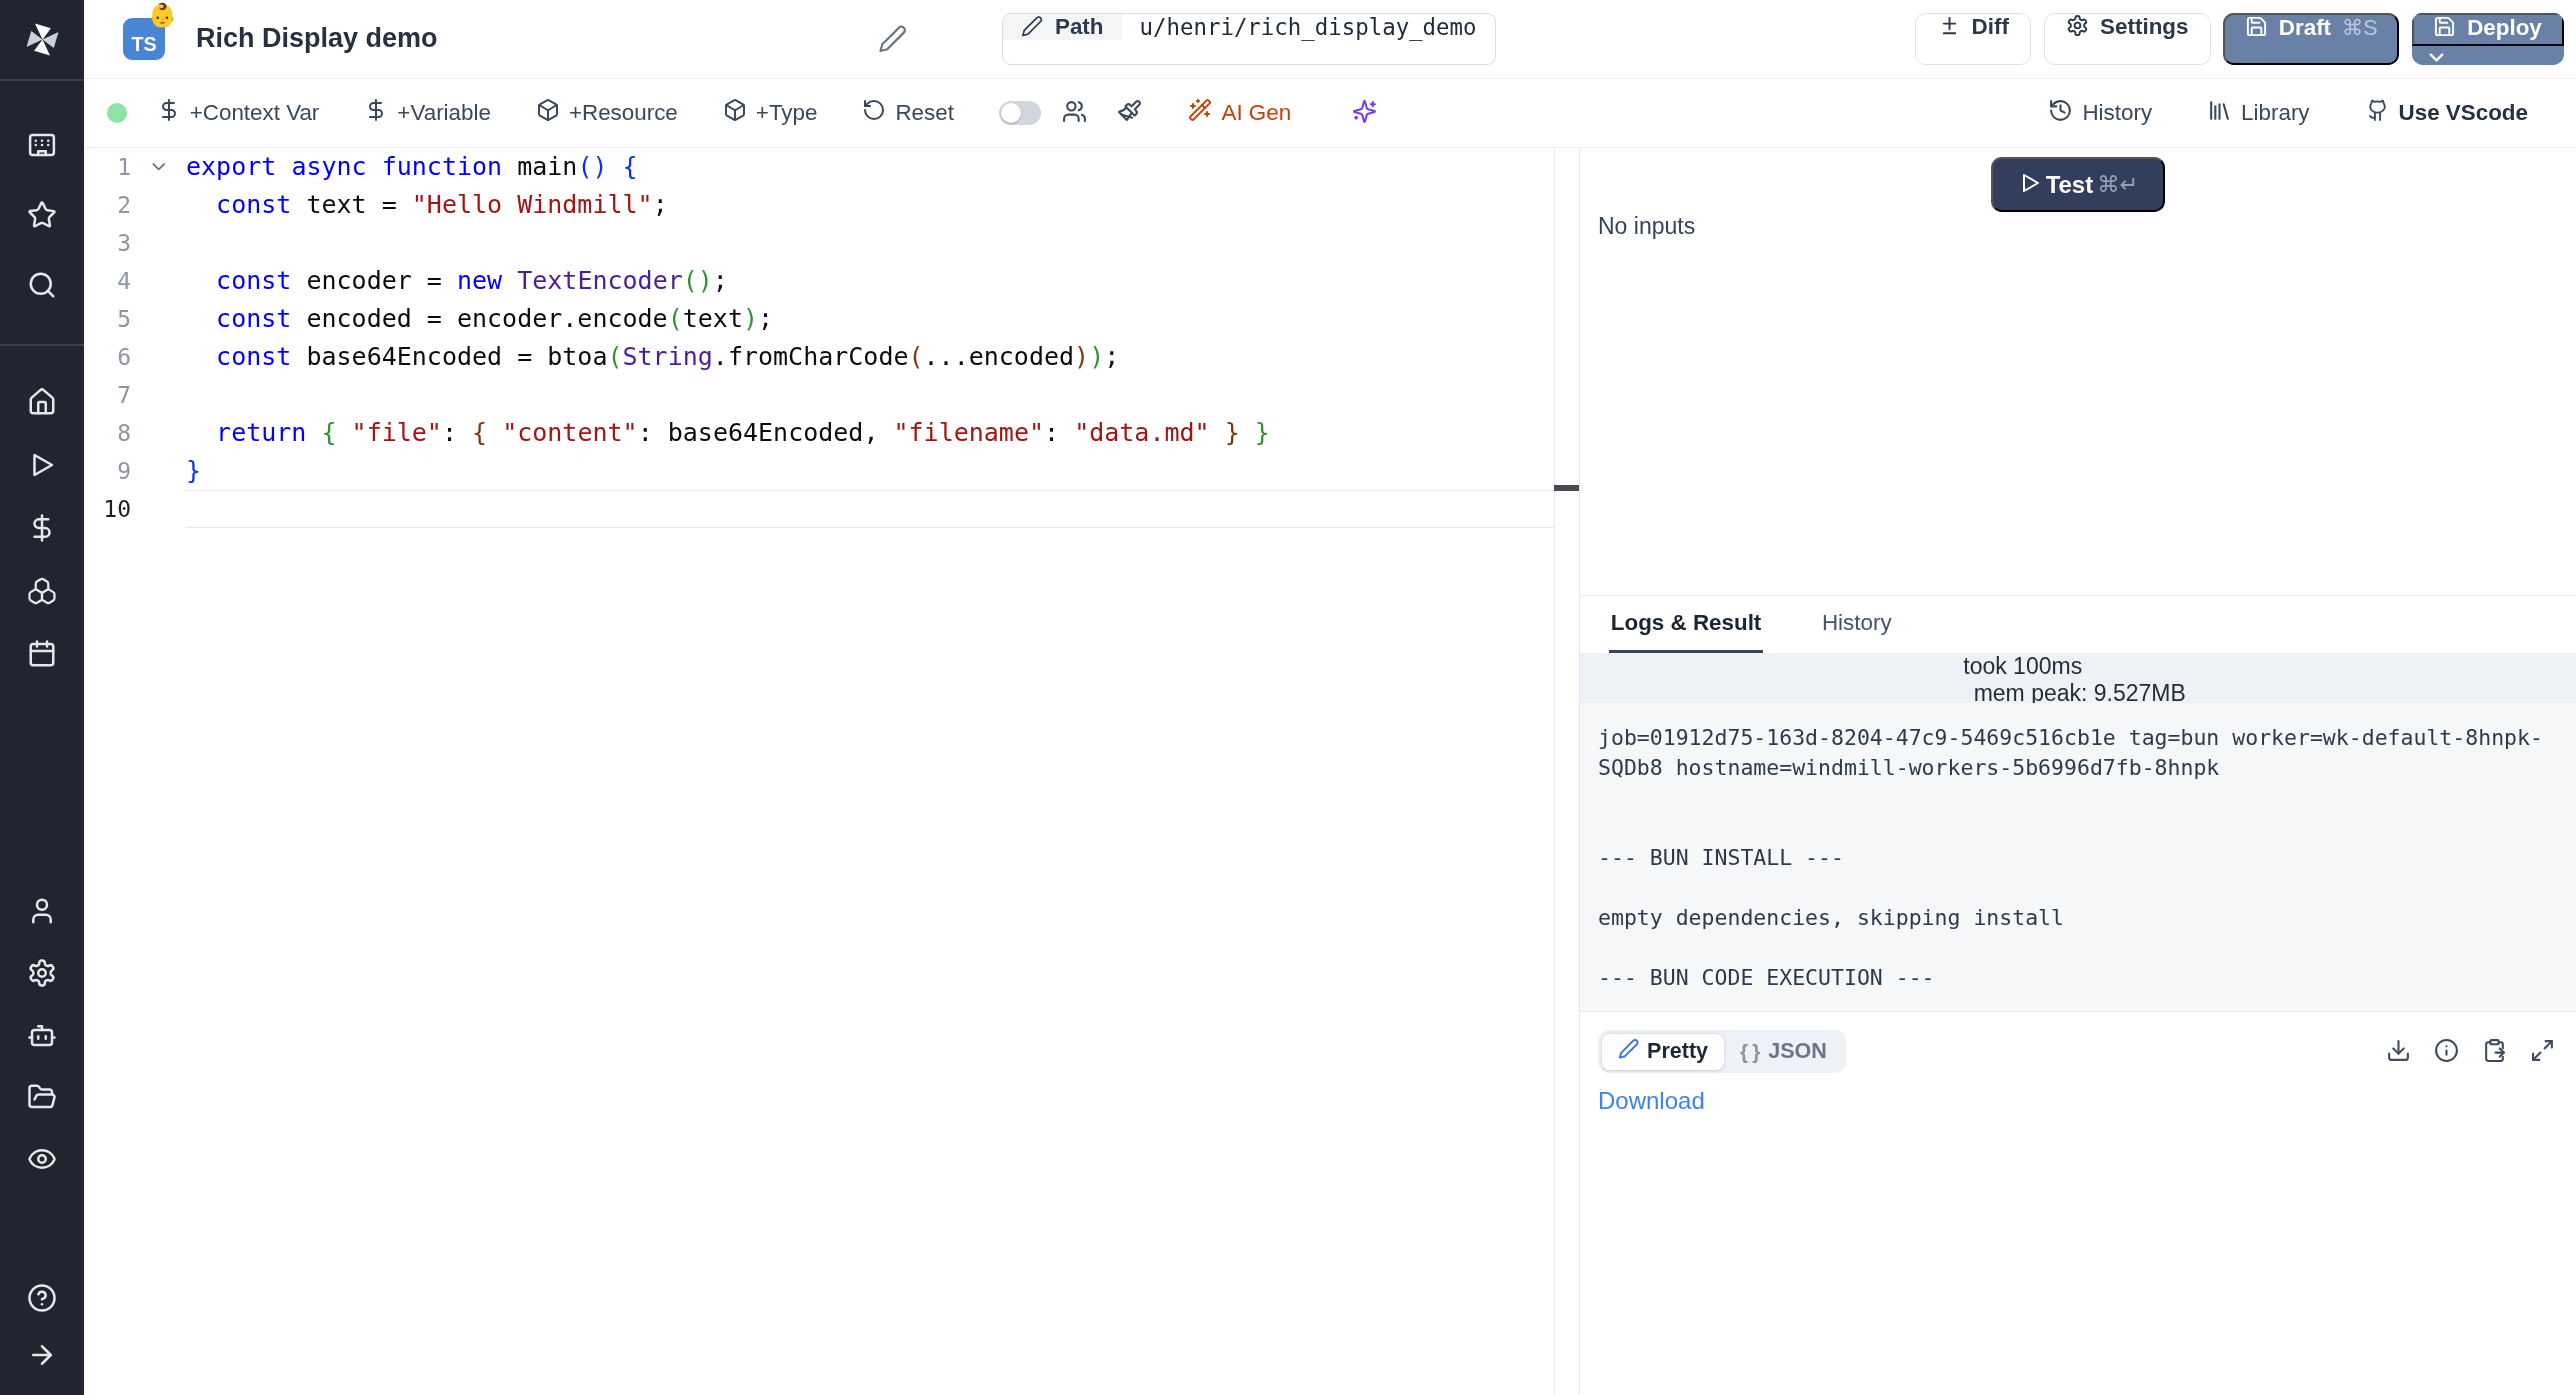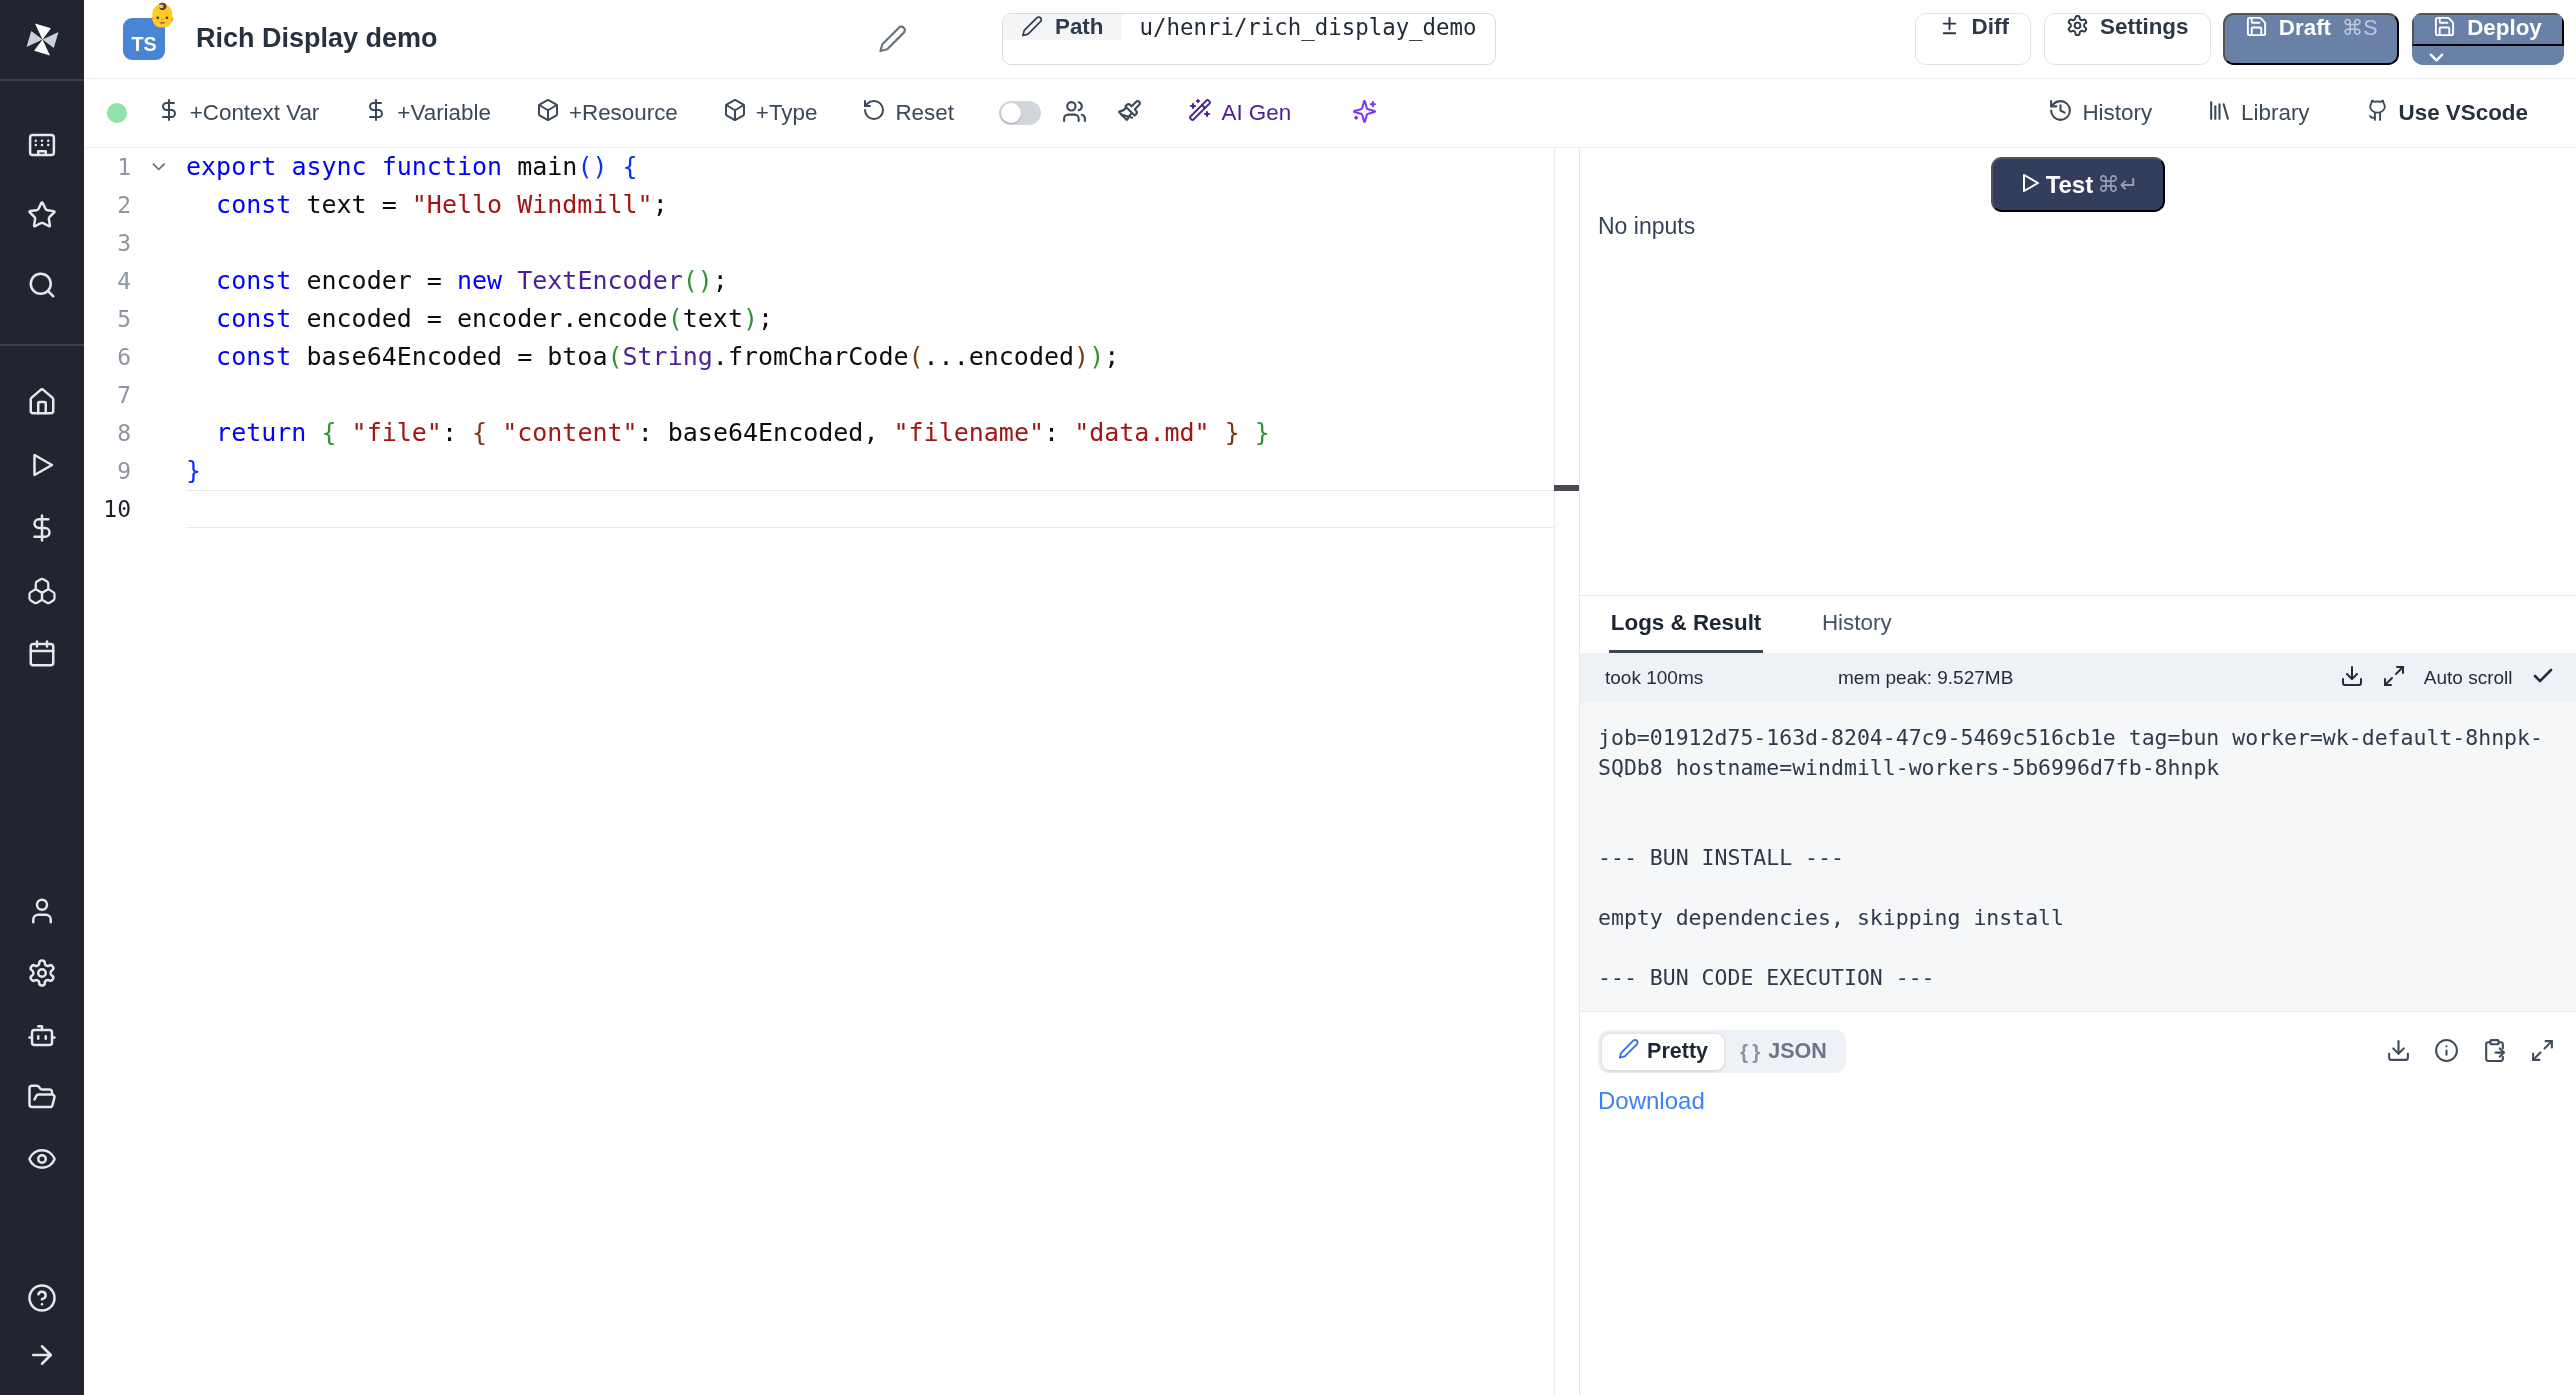--- a/index.html
+++ b/index.html
@@ -48,21 +48,21 @@
   .split-divider { width:1.8px; background:rgba(30,41,59,0.35); }
   .split-chevron { width:50px; display:flex; align-items:center; justify-content:center; color:#fff; }
   .split-chevron svg { width:23px; height:23px; }
 
   
   .toolbar { height:69px; border-bottom:1.8px solid #edeff2; display:flex; align-items:center;
     padding:0 48px 0 23px; flex-shrink:0; background:#fff; }
   .status-dot { width:19.7px; height:19.7px; border-radius:50%; background:#8fe3a8; margin-right:30px; flex-shrink:0; }
   .tb-item { display:flex; align-items:center; gap:9px; font-size:22.4px; color:#3b4859; margin-right:45px; white-space:nowrap; }
   .tb-item svg { width:24px; height:24px; }
-  .tb-purple { color:#4c1d95; }
+  .tb-purple { color:#c2410c; }
   .toggle { width:42px; height:24px; border-radius:12.5px; background:#d2d6dc; position:relative; margin-right:21.5px; flex-shrink:0; }
   .toggle-knob { position:absolute; left:1.8px; top:1.8px; width:20.6px; height:20.6px; border-radius:50%; background:#fff; box-shadow:0 0.9px 1.8px rgba(0,0,0,.25); }
   .tb-icon-only { margin-right:30px; color:#3b4859; display:flex; }
   .tb-icon-only svg { width:25px; height:25px; }
   .tb-spacer { flex:1; }
   .tb-right { display:flex; align-items:center; gap:9px; font-size:22.4px; color:#3b4859; margin-left:55px; white-space:nowrap; }
   .tb-right svg { width:25px; height:25px; }
   .tb-bold { font-weight:bold; color:#27313f; }
 
   
@@ -89,21 +89,21 @@
   .btn-test { background:#333e5c; border-radius:10.7px; height:55px; display:flex; align-items:center; gap:4px; padding:7px 25px; }
   .btn-test svg { width:24px; height:24px; color:#fff; }
   .test-label { color:#fff; font-weight:bold; font-size:24px; }
   .test-kbd { color:#97a1b5; font-size:22.4px; }
   .no-inputs { position:absolute; left:18px; top:65px; font-size:23px; color:#36435a; }
 
   .results-section { border-top:1.8px solid #e6e9ed; flex:1; display:flex; flex-direction:column; min-height:0; }
   .tabs { height:57px; display:flex; padding-left:29px; gap:57px; flex-shrink:0; }
   .tab { display:flex; align-items:center; font-size:22.4px; color:#44536b; border-bottom:3.6px solid transparent; padding:0 1.8px; }
   .tab.active { color:#1b2533; border-bottom-color:#3a4556; font-weight:bold; }
-  .statsbar { height:50px; background:#eef1f5; display:flex; align-items:center; padding:0 21.5px 0 25px; font-size:19px; color:#222e3e; flex-shrink:0; }
+  .statsbar { height:50px; background:#eef1f5; display:flex; align-items:center; padding:0 21.5px 0 25px; font-size:23px; color:#222e3e; flex-shrink:0;flex-direction:column; }
   .stat-took { width:233px; }
   .stats-right { margin-left:auto; display:flex; align-items:center; gap:18px; color:#222e3e; }
   .stats-right svg { width:24px; height:24px; }
   .logarea { height:309px; background:#f5f7f9; padding:19.7px 21.5px 0 18px; font-family:"DejaVu Sans Mono", monospace;
     font-size:21.5px; line-height:30px; color:#2e3a4c; white-space:pre-wrap; overflow-wrap:break-word; border-bottom:1.8px solid #e6e9ed; flex-shrink:0; }
   .result-toolbar { padding:18px 21.5px 0 18px; display:flex; align-items:center; }
   .segmented { background:#eef1f5; border-radius:10.7px; padding:3.6px; display:flex; }
   .seg { height:36px; display:flex; align-items:center; gap:8px; padding:0 16px; font-size:21.5px; }
   .seg svg { width:21.5px; height:21.5px; }
   .seg-active { background:#fff; border-radius:8px; box-shadow:0 0.9px 3.6px rgba(0,0,0,.15); color:#1d2737; font-weight:bold; }

